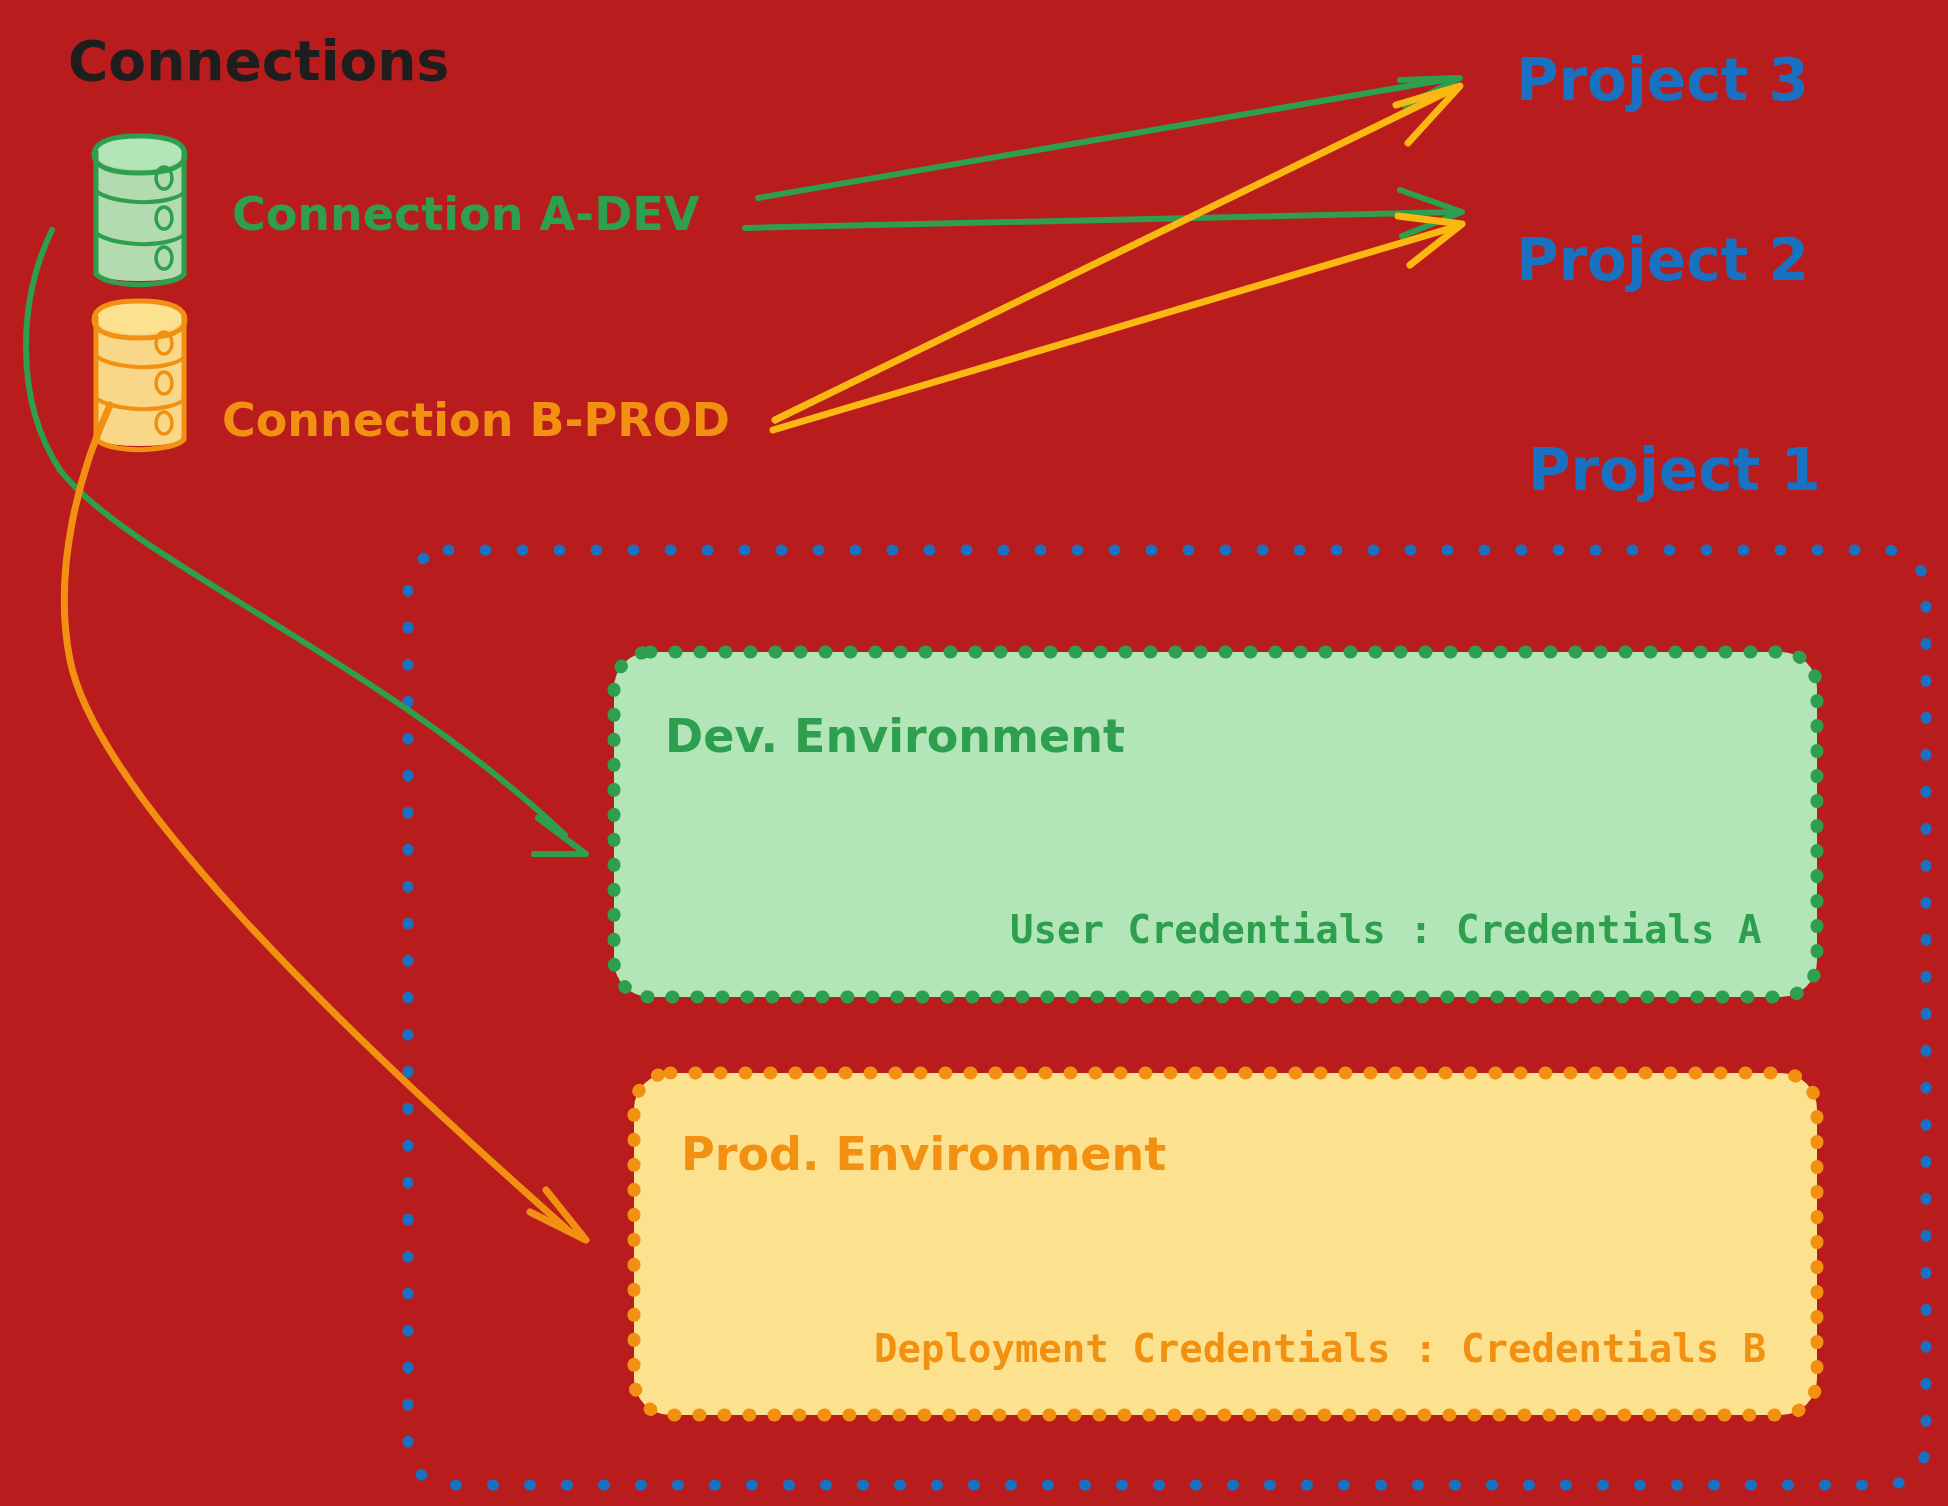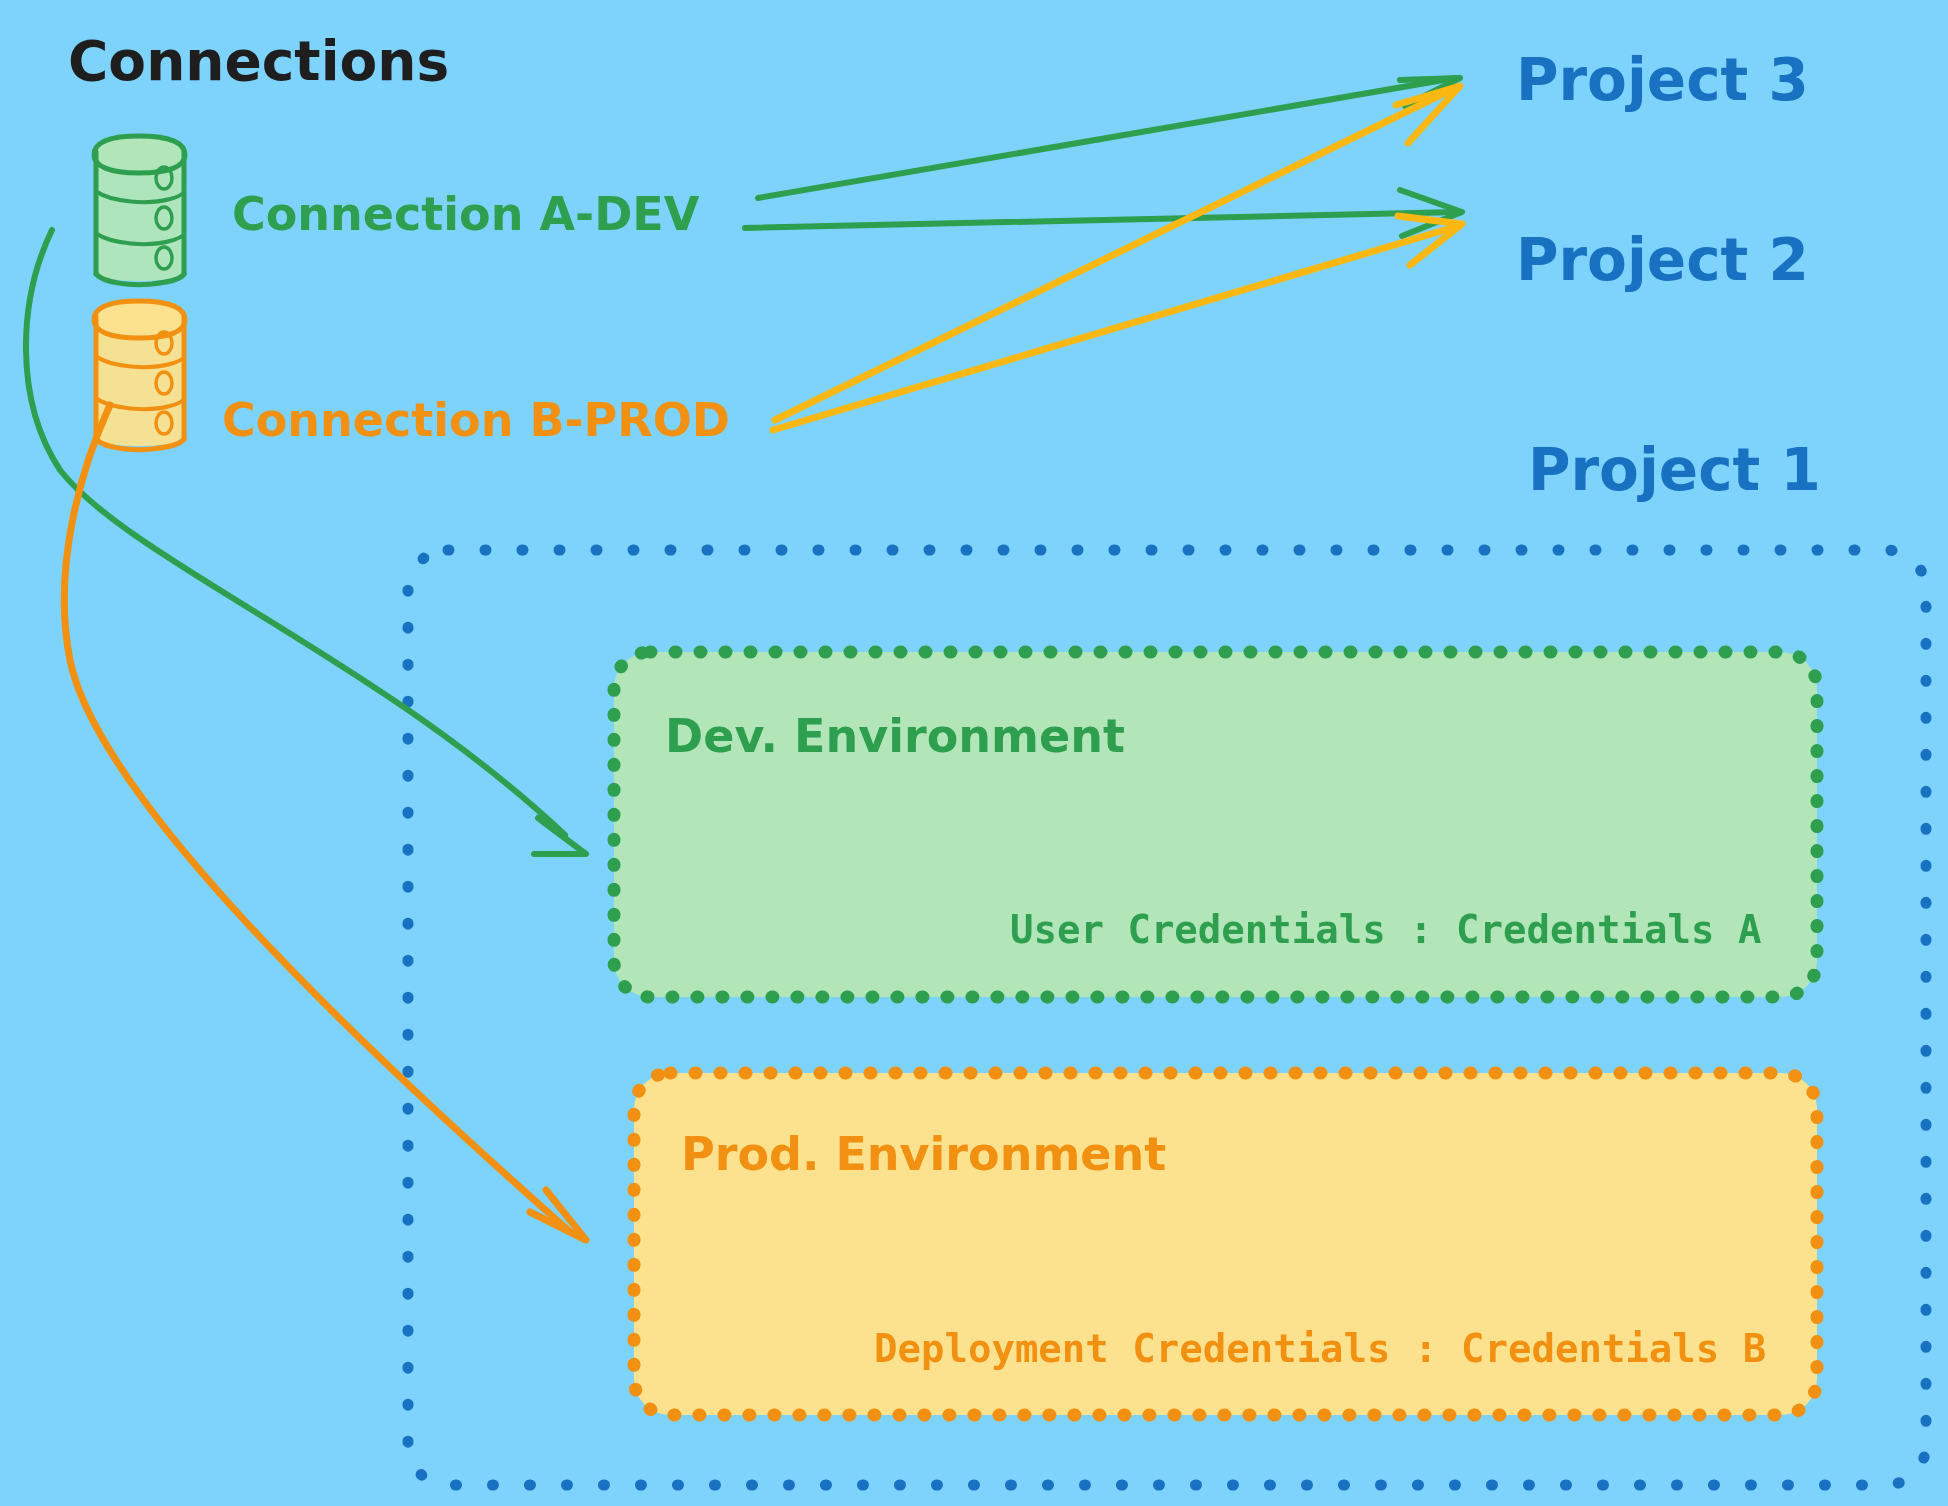--- a/index.html
+++ b/index.html
@@ -4,21 +4,21 @@
 <style>
   html, body {
     margin: 0;
     padding: 0;
     background: #ffffff;
   }
   #canvas {
     position: relative;
     width: 1948px;
     height: 1506px;
-    background: #7dd3fc;
+    background: #b91c1c;
     overflow: hidden;
     font-family: "DejaVu Sans", sans-serif;
   }
   svg.layer {
     position: absolute;
     top: 0;
     left: 0;
     width: 1948px;
     height: 1506px;
   }

